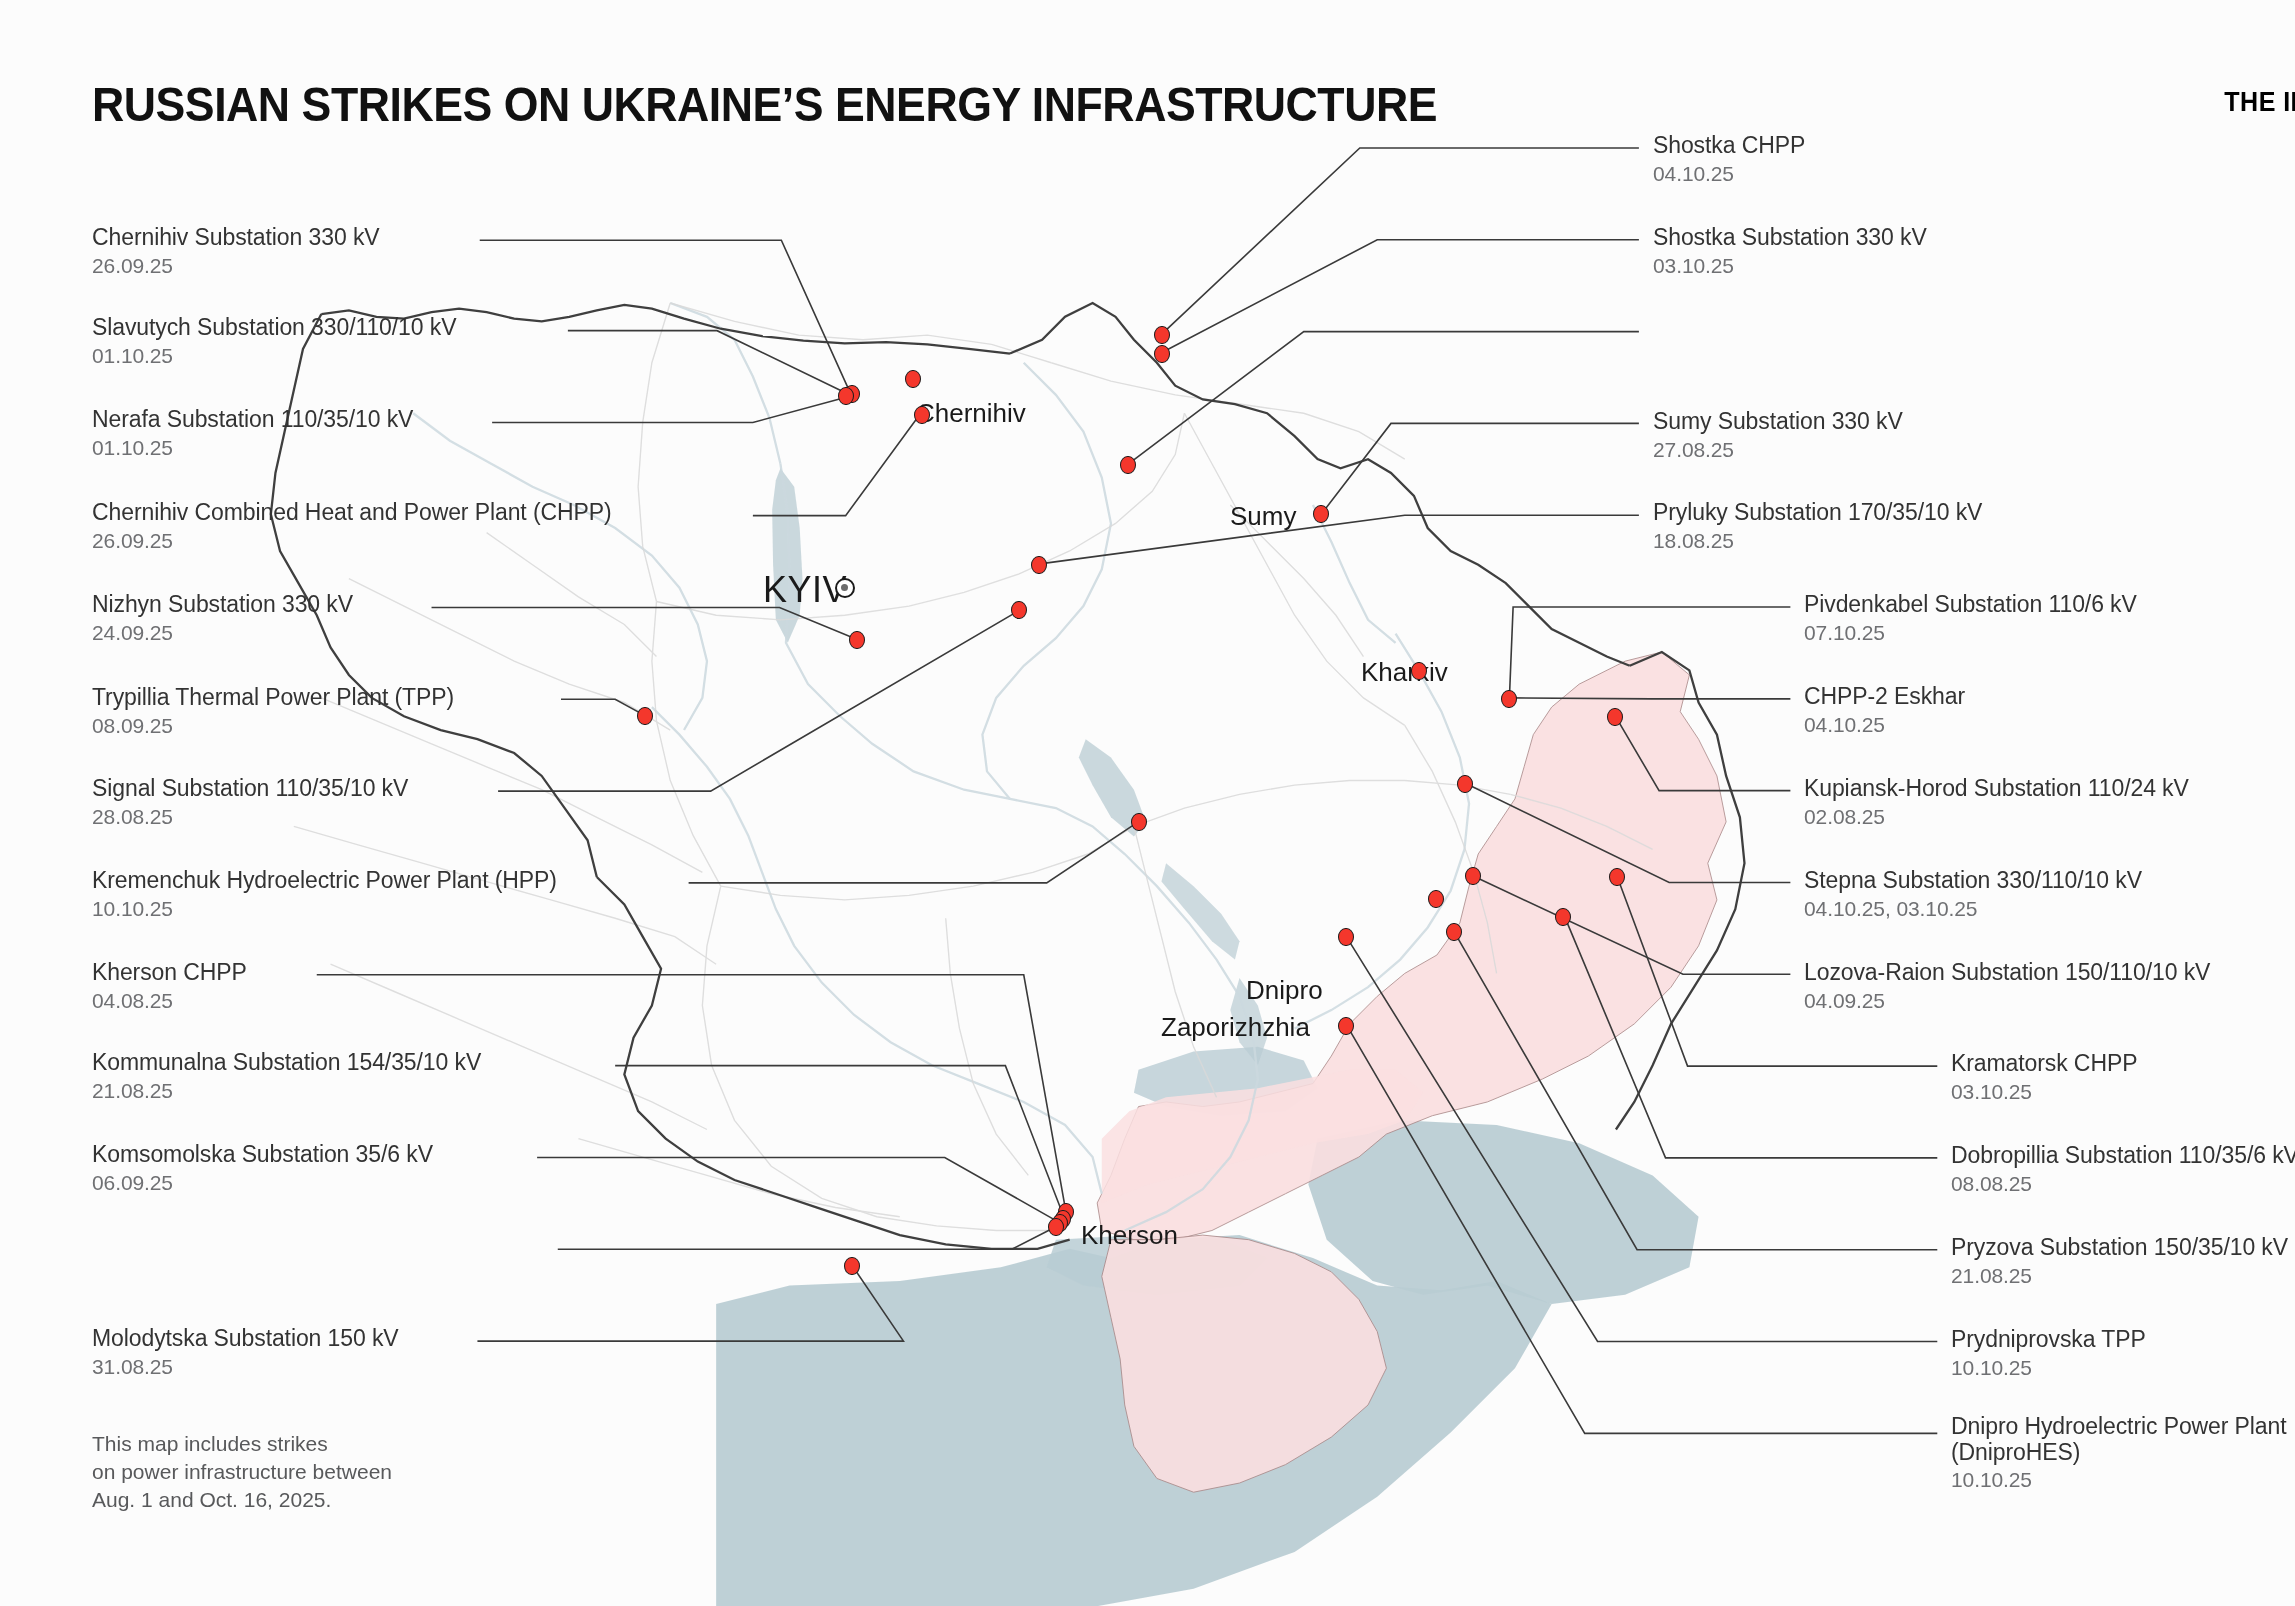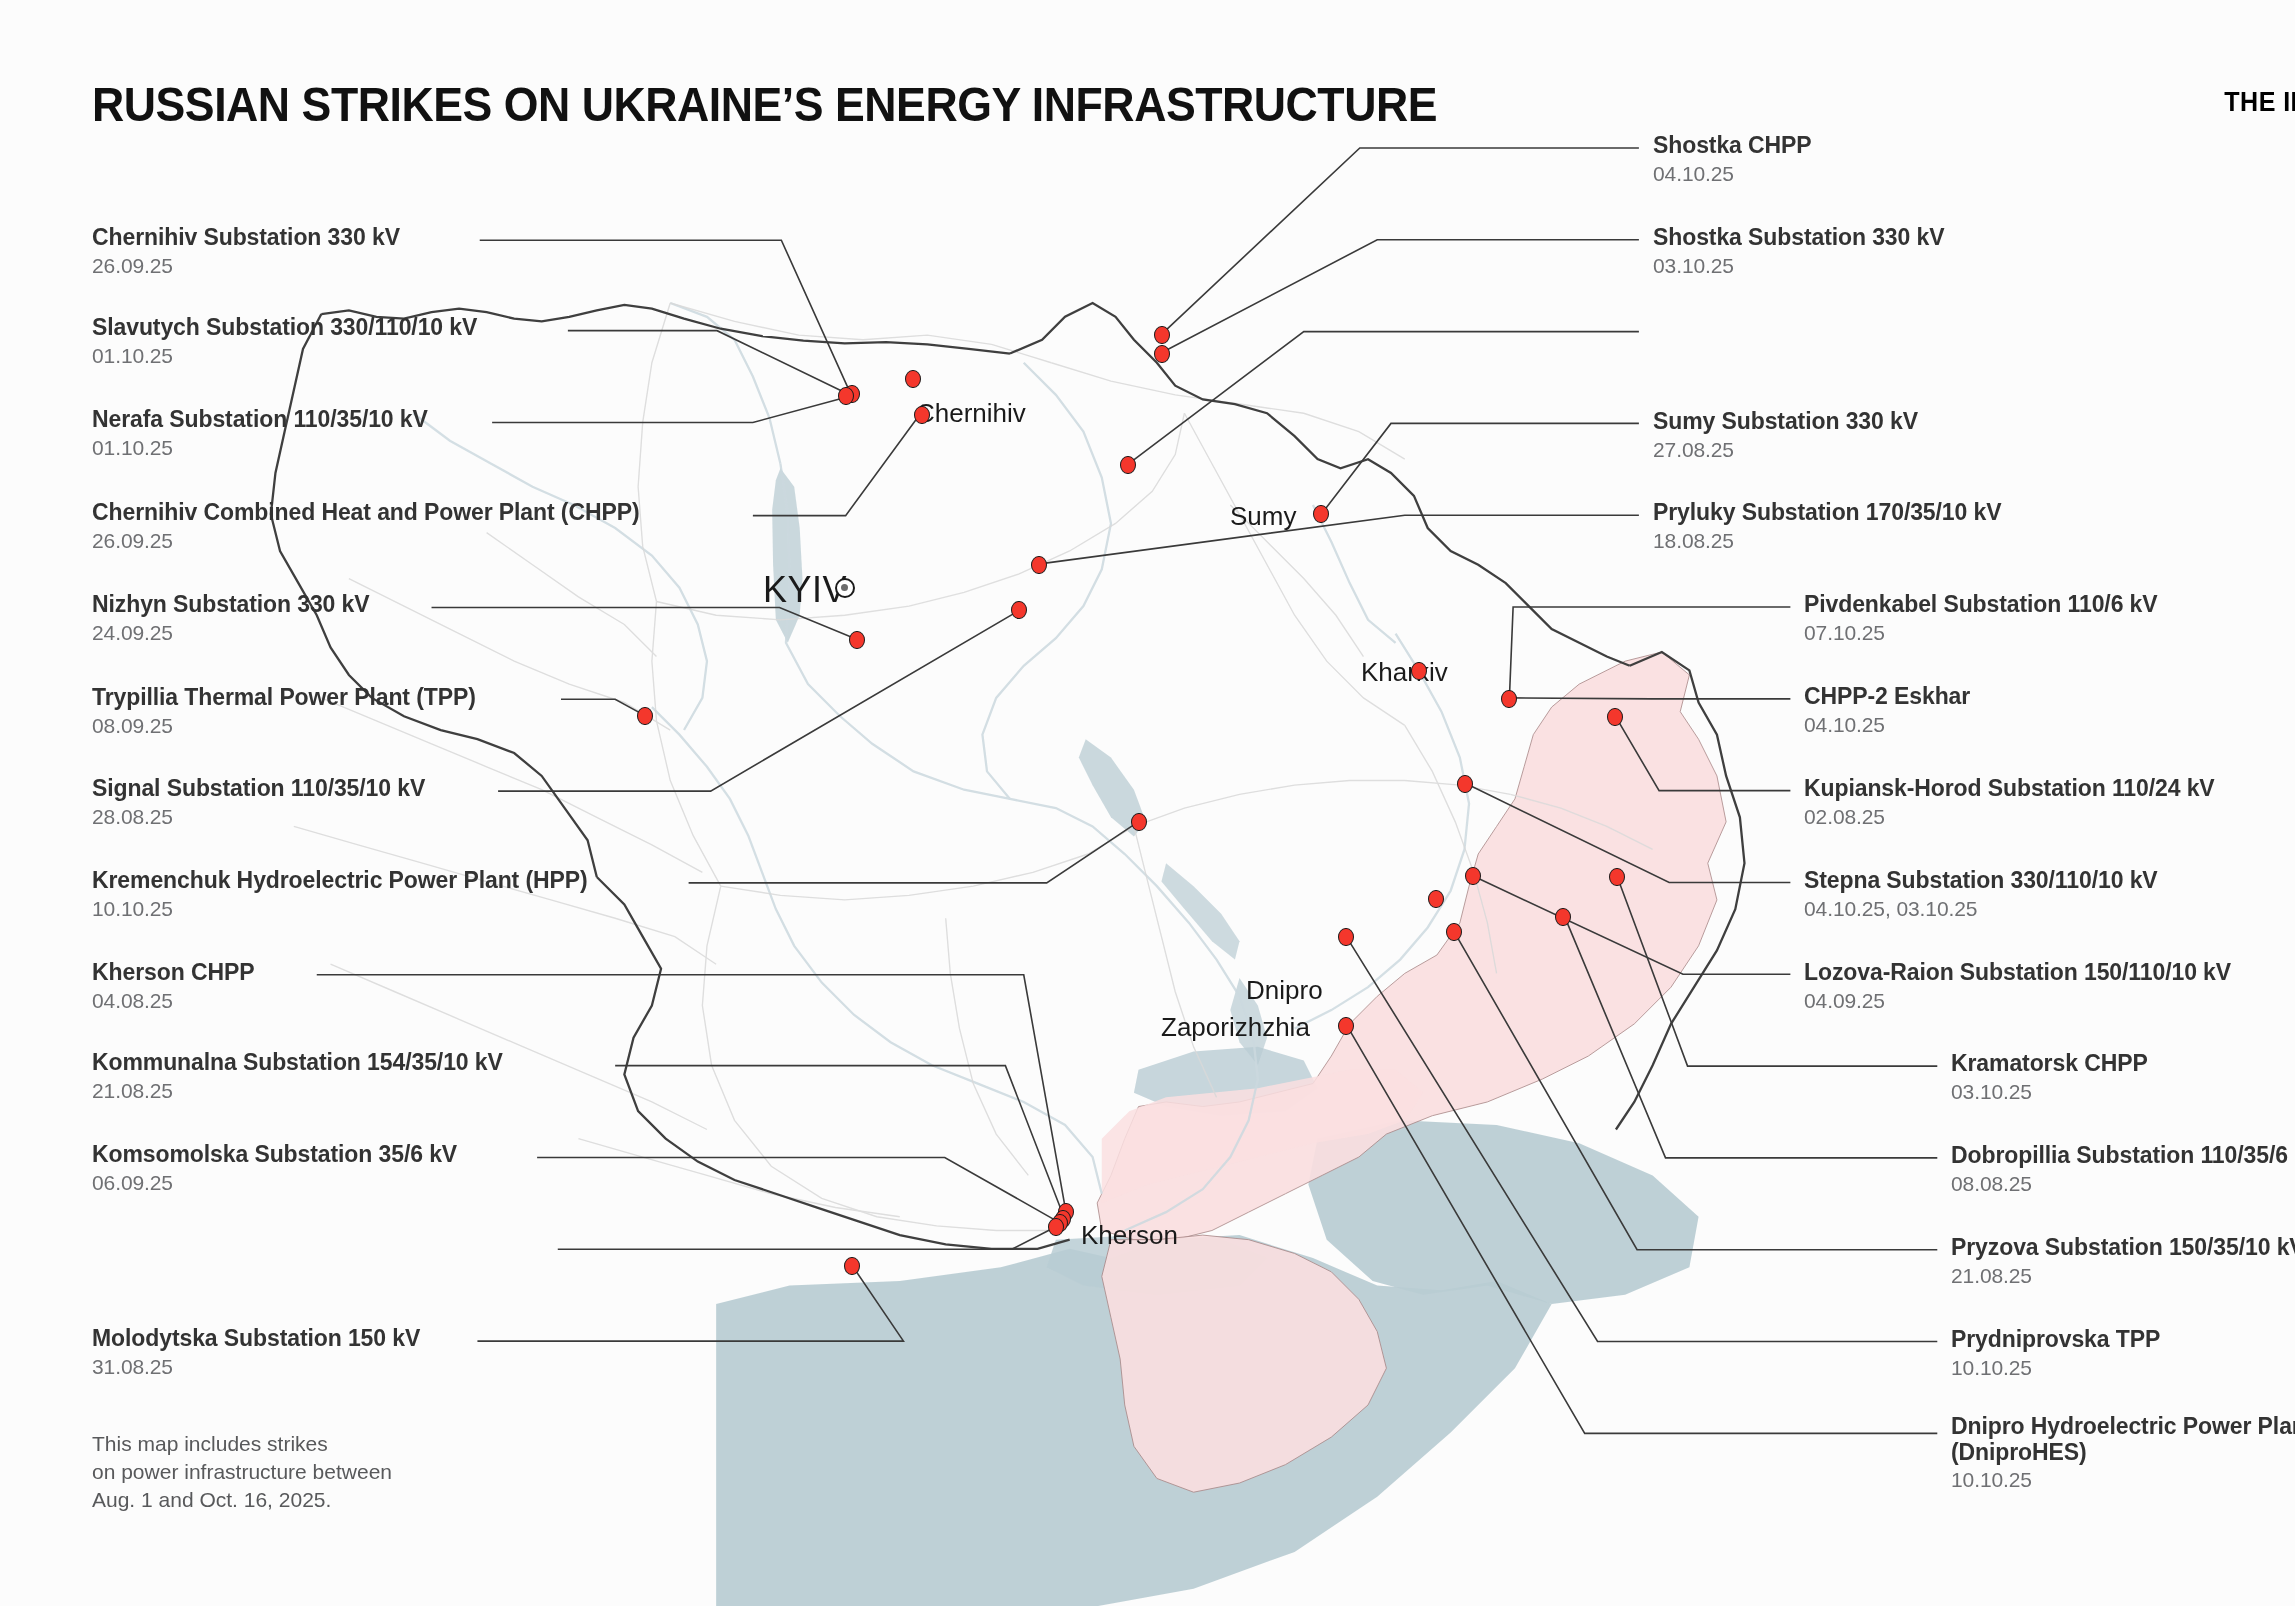--- a/index.html
+++ b/index.html
@@ -24,21 +24,21 @@
   }
   #brand-logo{
     position:absolute;right:91px;top:85px;
     font-size:28.5px;font-weight:bold;letter-spacing:0.5px;color:#000;
     white-space:nowrap;transform:scaleX(0.88);transform-origin:right center;
   }
 
   
   .callout{position:absolute;white-space:nowrap;}
   .callout .cname{
-    font-size:23px;font-weight:bold;color:#333333;line-height:1.12;
+    font-size:23px;font-weight:normal;color:#333333;line-height:1.12;
     letter-spacing:-0.1px;
   }
   .callout .cdate{
     font-size:21px;font-weight:normal;color:#6f7073;line-height:1.2;
     margin-top:1.8px;letter-spacing:-0.1px;
   }
   .callout.right{text-align:left;}
 
   
   #footnote{

